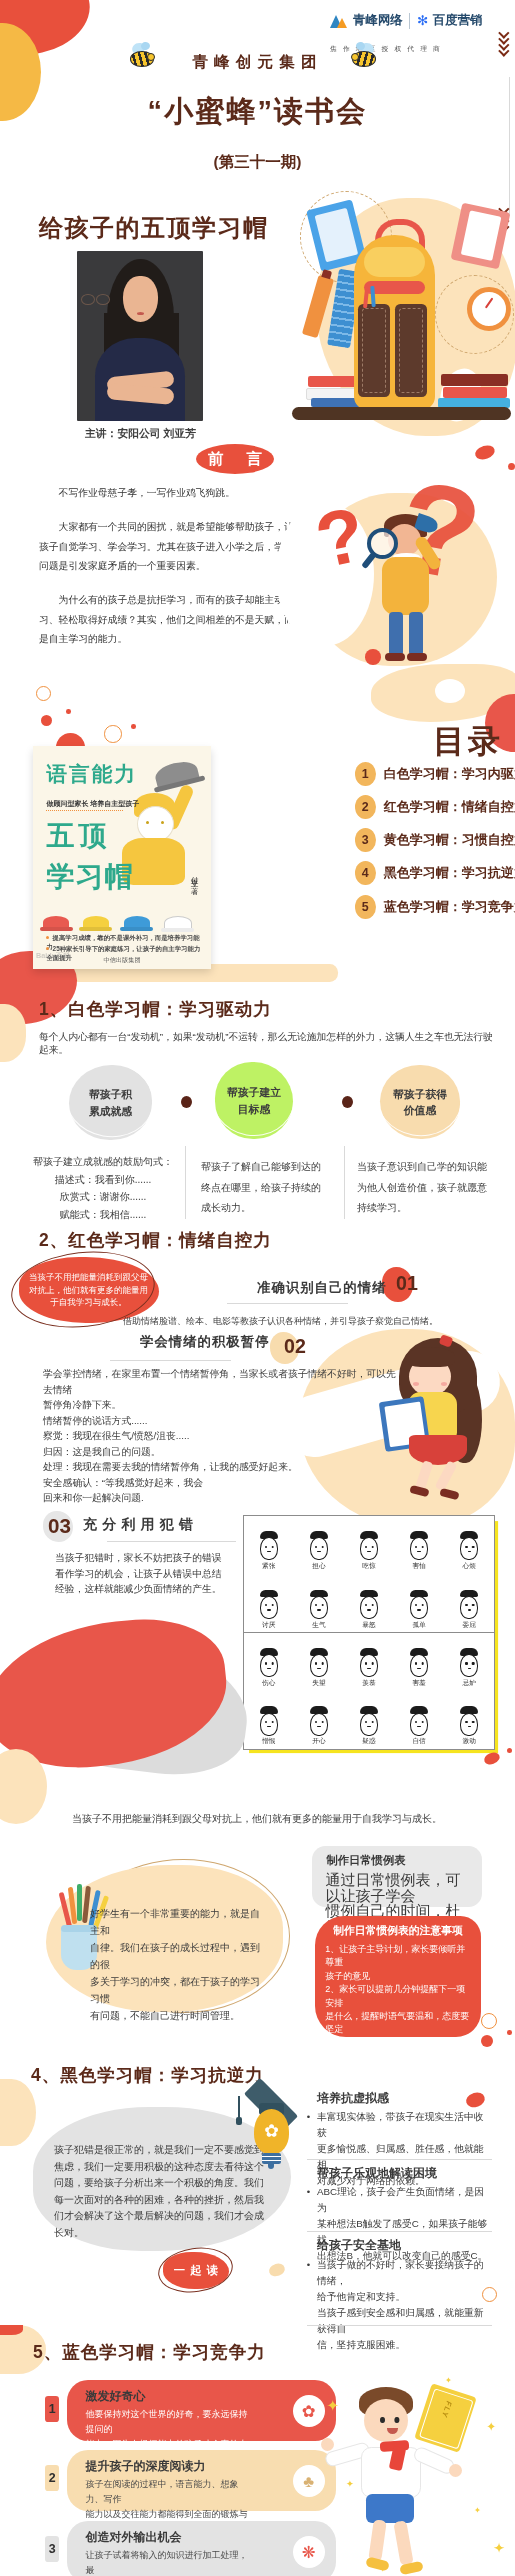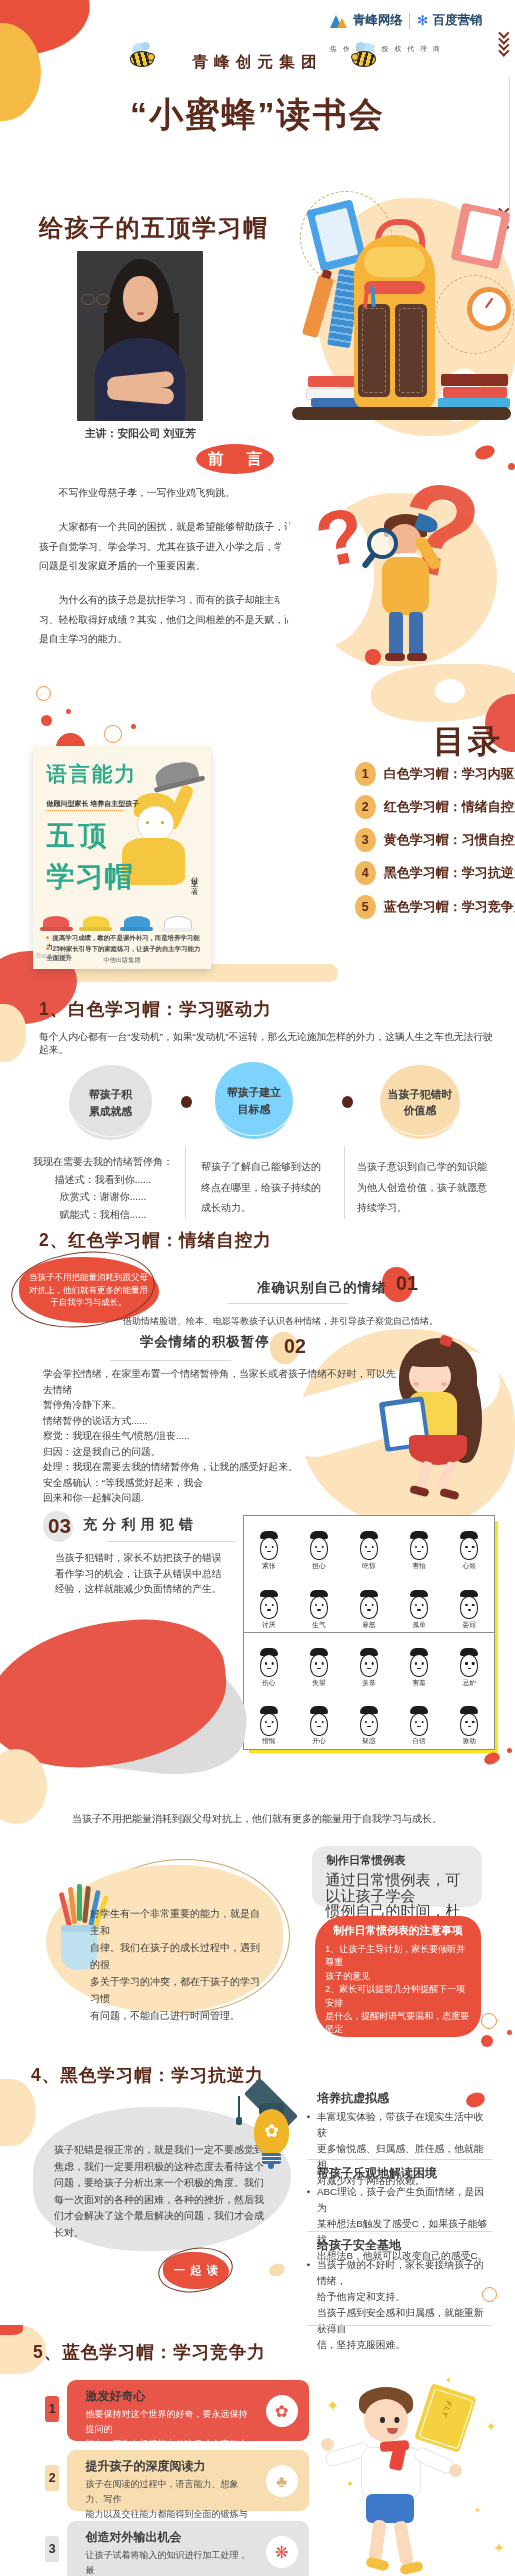--- a/index.html
+++ b/index.html
@@ -21,21 +21,21 @@
   .logo-sep{width:1px;height:15.5px;background:#b9c6d2;margin:0 2.1px;}
   .qf-ico{position:relative;width:18.5px;height:14.4px;}
   .qf-ico i{position:absolute;bottom:0;width:0;height:0;border-style:solid;}
   .qf-ico .m1{left:0;border-width:0 6.7px 13.4px 6.7px;border-color:transparent transparent #2f86c2 transparent;}
   .qf-ico .m2{left:7.2px;border-width:0 5.7px 10.3px 5.7px;border-color:transparent transparent #f59b22 transparent;}
   .bd-ico{color:#2a6df5;font-size:13.4px;line-height:13.4px;}
   .logo-sub{position:absolute;left:330px;top:45px;width:178px;font-size:6.7px;color:#4f4f4f;letter-spacing:6.2px;}
   .chevs{position:absolute;width:12.4px;}
   .chevs i{display:block;width:5.7px;height:5.7px;border-right:2.6px solid #7b2b15;border-bottom:2.6px solid #7b2b15;transform:rotate(45deg);margin:-1.5px auto 0;}
   .org-row{position:absolute;left:0;top:52px;width:515px;text-align:center;font-size:15.5px;letter-spacing:6.2px;font-weight:bold;color:#5b2a1a;}
-  .club{position:absolute;left:0;top:92px;width:515px;text-align:center;font-size:34px;font-weight:bold;color:#5b2a1a;letter-spacing:2.1px;}
+  .club{position:absolute;left:0;top:92px;width:515px;text-align:center;font-size:29px;font-weight:bold;color:#5b2a1a;letter-spacing:2.1px;}
   .issue{position:absolute;left:0;top:152px;width:515px;text-align:center;font-size:15.5px;font-weight:bold;color:#5b2a1a;}
   .main-title{position:absolute;left:39px;top:212px;font-size:24px;font-weight:bold;color:#5b2a1a;letter-spacing:1.5px;}
   .bee{position:absolute;width:25px;height:21.6px;}
   .bee .w1{position:absolute;left:2.1px;top:-1px;width:13.4px;height:11.3px;background:#bfe3f7;border-radius:50%;transform:rotate(-25deg);}
   .bee .w2{position:absolute;left:11.3px;top:-2.1px;width:9.3px;height:8.2px;background:#a9d7f2;border-radius:50%;transform:rotate(-10deg);}
   .bee .bb{position:absolute;left:0;top:7.2px;width:21.6px;height:13.4px;border-radius:50%;border:1px solid #2b2b2b;background:repeating-linear-gradient(75deg,#f7c52d 0 3.6px,#2b2b2b 3.6px 6.2px);}
   .bee .bh{position:absolute;left:17px;top:9.3px;width:6.2px;height:6.2px;background:#f7c52d;border:1px solid #2b2b2b;border-radius:50%;}
   .photo{position:absolute;left:77px;top:251px;width:126px;height:170px;background:#3a3a3c;overflow:hidden;border-radius:1px;}
   .photo .hairback{position:absolute;left:30px;top:8.2px;width:67px;height:118px;background:#211c19;border-radius:50% 50% 42% 42%;}
   .photo .hairL{position:absolute;left:27px;top:62px;width:20.6px;height:103px;background:#211c19;border-radius:0 0 40% 40%;}
@@ -192,21 +192,21 @@
   .s4blob{position:absolute;left:33px;top:2107px;width:258px;height:144px;background:#e3e3e3;border-radius:48% 52% 55% 45%;}
   .s4text{position:absolute;left:54px;top:2142px;width:222px;font-size:10px;line-height:16.5px;color:#3a3a3a;white-space:pre-line;}
   .readblob{position:absolute;left:163px;top:2252px;width:66px;height:37px;background:#e8503c;border-radius:45% 55% 50% 50%;
             color:#fff;font-size:11.3px;font-weight:bold;letter-spacing:5.2px;text-align:center;line-height:37px;text-indent:5.2px;}
   .readblob:after{content:"";position:absolute;left:-5.2px;top:-4.1px;right:-4.1px;bottom:-3.1px;border:0.8px solid #7a3020;border-radius:50%;transform:rotate(-8deg);}
   .s4t{position:absolute;left:317px;font-size:12px;font-weight:bold;color:#3a3a3a;}
   .s4x{position:absolute;left:317px;width:175px;font-size:9.8px;line-height:16px;color:#3a3a3a;white-space:pre-line;}
   .s4x:before{content:"•";position:absolute;left:-10.3px;top:0;color:#3a3a3a;}
 
   
-  .card{position:absolute;left:67px;width:242px;border-radius:9px;}
+  .card{position:absolute;left:67px;width:269px;border-radius:21px;}
   .card .ct{position:absolute;left:18.5px;top:8.2px;font-size:12px;font-weight:bold;color:#3a3a3a;}
   .card .cx{position:absolute;left:18.5px;top:27px;width:165px;font-size:9px;line-height:15px;white-space:pre-line;}
   .card .ico{position:absolute;right:11.3px;top:50%;margin-top:-16px;width:32px;height:32px;background:#fff;border-radius:50%;text-align:center;line-height:32px;font-size:16.5px;}
   .tab{position:absolute;left:45px;width:14.4px;height:26px;border-radius:3.1px;text-align:center;line-height:26px;font-size:12.4px;font-weight:bold;color:#2f2f2f;}
   .flyboy{position:absolute;left:319px;top:2370px;width:185px;height:216px;}
   .sp{position:absolute;color:#f5cf3f;}
   .flyboy .bk{position:absolute;left:103px;top:18.5px;width:47px;height:58px;background:#f5d03f;border-radius:4.1px;transform:rotate(18deg);}
   .flyboy .bk i{position:absolute;left:4.1px;top:4.1px;width:39px;height:49px;border:1px solid #fff;border-radius:3.1px;}
   .flyboy .bk b{position:absolute;left:17.5px;top:12.4px;writing-mode:vertical-rl;font-size:7.7px;color:#b98f12;letter-spacing:1px;}
   .flyboy .hair{position:absolute;left:40px;top:16.5px;width:54px;height:30px;background:#7a4a2a;border-radius:50% 50% 35% 35%;}
@@ -260,20 +260,21 @@
       <i class="bh"></i>
     </div>
   <div class="bee" style="left:351px;top:44px;transform:scaleX(-1);">
       <i class="w1"></i>
       <i class="w2"></i>
       <i class="bb"></i>
       <i class="bh"></i>
     </div>
   <div class="org-row">青峰创元集团</div>
   <div class="club">“小蜜蜂”读书会</div>
+  <div class="issue">(第三十一期)</div>
 
   <div class="main-title">给孩子的五顶学习帽</div>
   <div class="chevs" style="left:498px;top:206px;">
       <i></i>
       <i></i>
       <i></i>
       <i></i>
     </div>
 
   <div class="photo">
@@ -426,28 +427,28 @@
   <div class="toc-row" style="top:894px;">
     <span class="toc-num">5</span>
     <span class="toc-lbl">蓝色学习帽：学习竞争力</span>
   </div>
 
   <div class="sec-h" style="left:39px;top:997px;">1、白色学习帽：学习驱动力</div>
   <div style="position:absolute;left:39px;top:1031px;width:461px;font-size:9.8px;color:#3a3a3a;">每个人内心都有一台“发动机”，如果“发动机”不运转，那么无论施加怎样的外力，这辆人生之车也无法行驶起来。</div>
   <div class="oval" style="left:69px;top:1065px;width:83px;height:75px;background:#e2e2e2;border-radius:52% 48% 50% 50%;">帮孩子积
 累成就感</div>
   <div class="sep-dot" style="left:181px;top:1096px;"></div>
-  <div class="oval" style="left:215px;top:1062px;width:78px;height:77px;background:#7dd3fc;border-radius:48% 52% 50% 50%;">帮孩子建立
+  <div class="oval" style="left:215px;top:1062px;width:78px;height:77px;background:#bef264;border-radius:48% 52% 50% 50%;">帮孩子建立
 目标感</div>
   <div class="sep-dot" style="left:342px;top:1096px;"></div>
-  <div class="oval" style="left:380px;top:1065px;width:80px;height:74px;background:#f8dcae;border-radius:50% 50% 48% 52%;">当孩子犯错时
+  <div class="oval" style="left:380px;top:1065px;width:80px;height:74px;background:#f8dcae;border-radius:50% 50% 48% 52%;">帮孩子获得
 价值感</div>
   <div class="grayline" style="left:185px;top:1146px;width:0.5px;height:73px;"></div>
   <div class="grayline" style="left:344px;top:1146px;width:0.5px;height:73px;"></div>
-  <div class="s1col center" style="left:27px;top:1153px;width:152px;">我现在需要去我的情绪暂停角：
+  <div class="s1col center" style="left:27px;top:1153px;width:152px;">帮孩子建立成就感的鼓励句式：
 描述式：我看到你......
 欣赏式：谢谢你......
 赋能式：我相信......</div>
   <div class="s1col" style="left:201px;top:1157px;width:126px;line-height:20.6px;">帮孩子了解自己能够到达的终点在哪里，给孩子持续的成长动力。</div>
   <div class="s1col" style="left:357px;top:1157px;width:135px;line-height:20.6px;">当孩子意识到自己学的知识能为他人创造价值，孩子就愿意持续学习。</div>
 
   <div class="sec-h" style="left:39px;top:1228px;">2、红色学习帽：情绪自控力</div>
   <div class="rb-blob">当孩子不用把能量消耗到跟父母对抗上，他们就有更多的能量用于自我学习与成长。</div>
 
   <div class="num-blob" style="left:382px;top:1267px;width:31px;height:35px;background:#e8503c;"></div>

